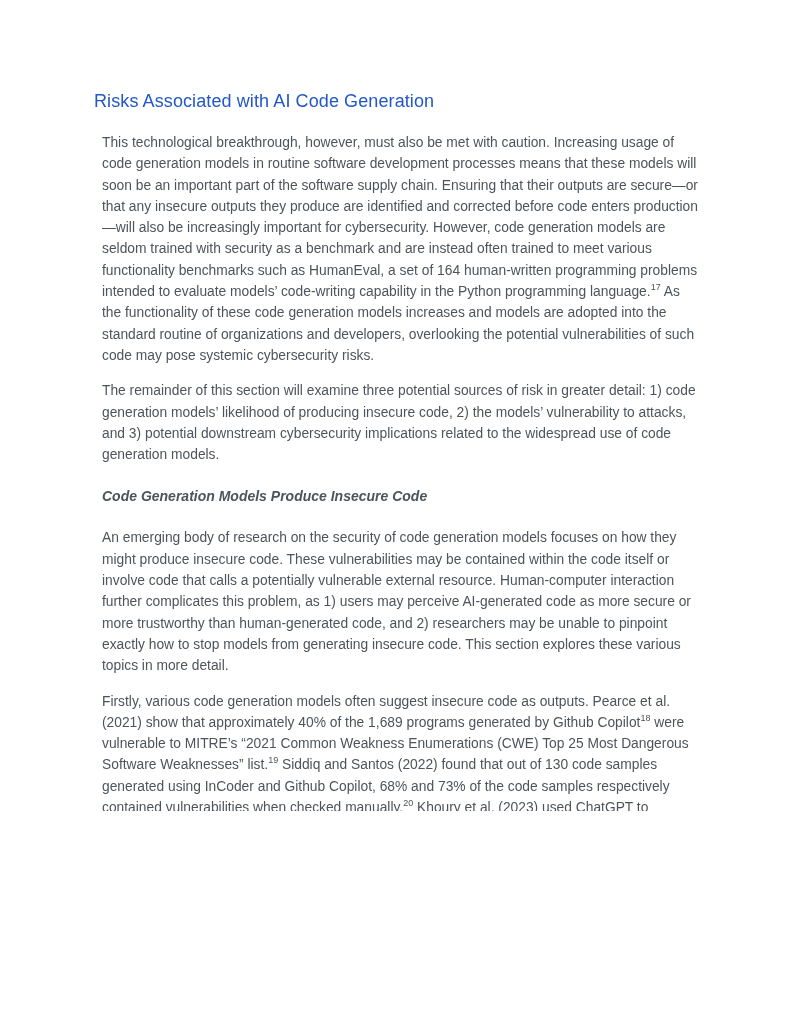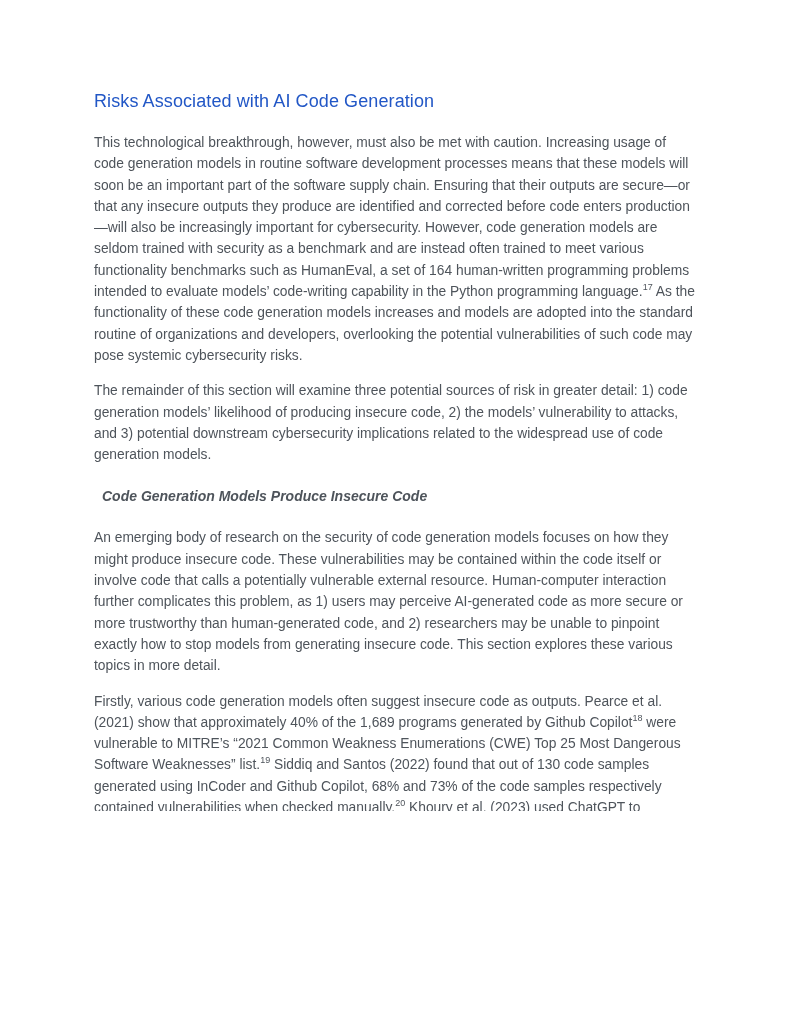--- a/index.html
+++ b/index.html
@@ -25,20 +25,21 @@
     color: #2257c6;
     line-height: 22px;
     margin-bottom: 20px;
   }
   .body-para {
     font-size: 13.8px;
     line-height: 21.3px;
     color: #4e545b;
     margin-bottom: 14px;
     text-align: left;
+    margin-left: 8px;
   }
   .body-para sup {
     font-size: 9px;
     line-height: 0;
     vertical-align: super;
   }
   .subheading {
     font-size: 14px;
     line-height: 21px;
     font-weight: 700;

